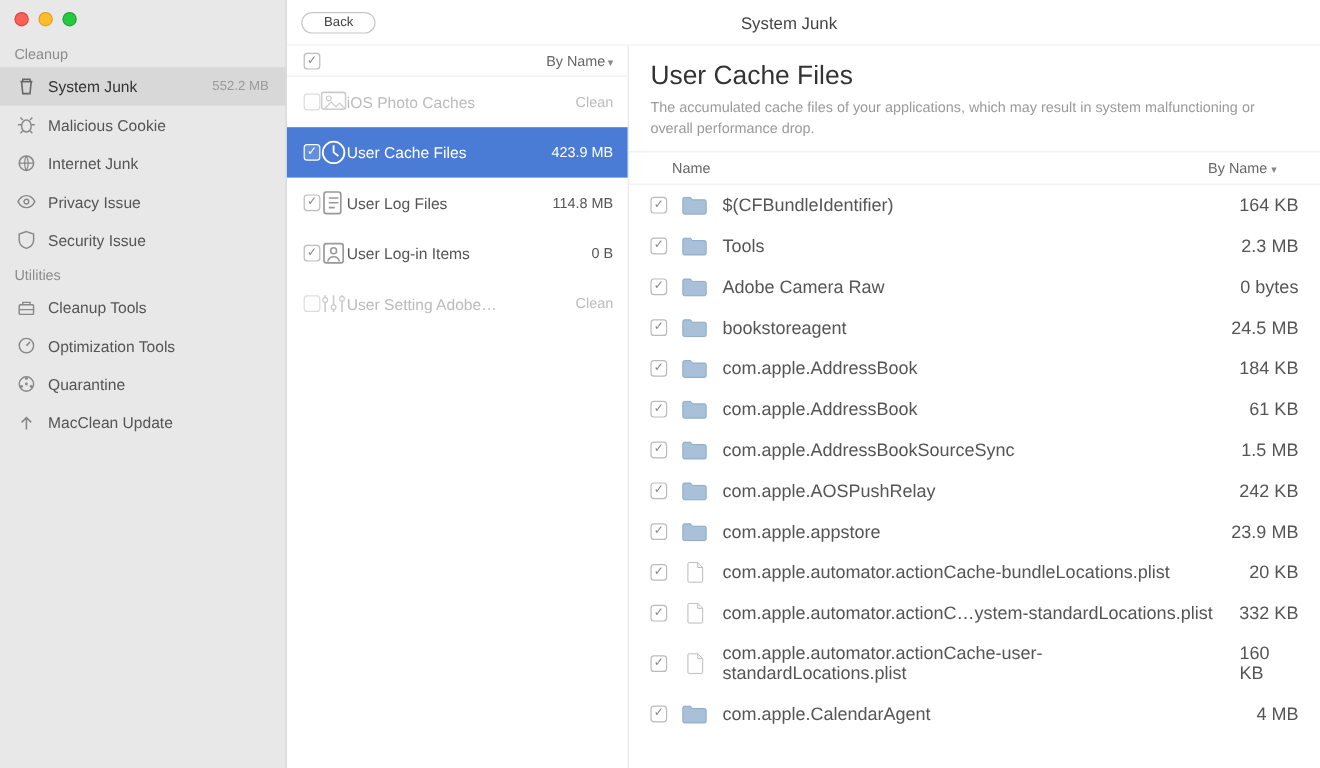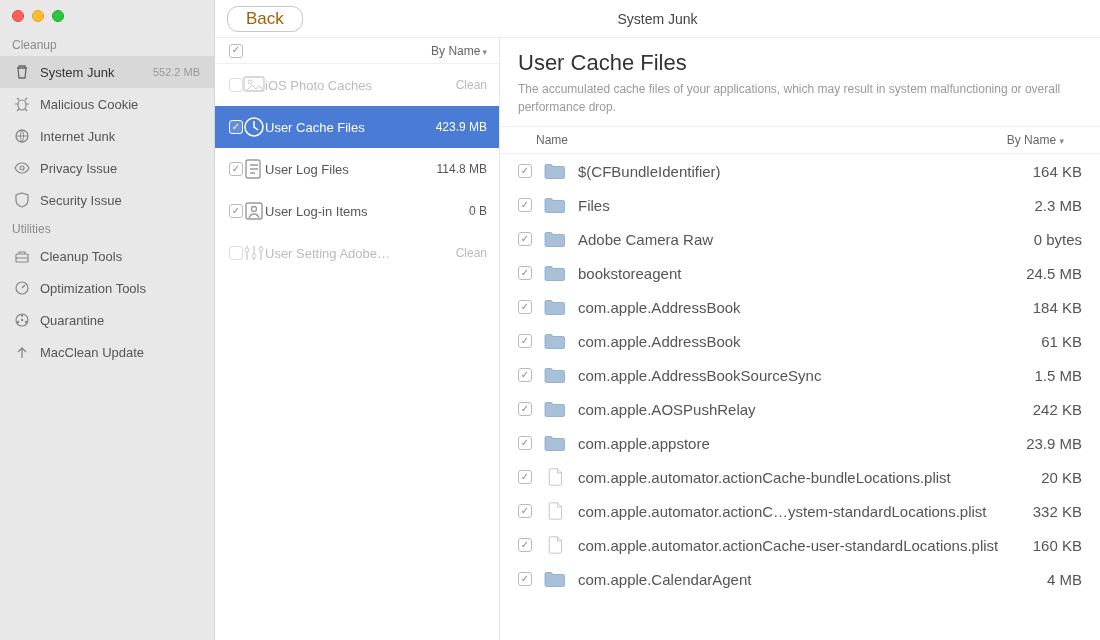--- a/index.html
+++ b/index.html
@@ -1,30 +1,30 @@
 <!DOCTYPE html>
 <html><head>
 <meta charset="utf-8">
 <style>
 * { margin:0; padding:0; box-sizing:border-box; font-family:-apple-system,BlinkMacSystemFont,"Helvetica Neue",Arial,sans-serif; }
 body { width:1100px; height:640px; overflow:hidden; background:#fff; color:#333; font-size:13px; }
 .app { display:flex; width:100%; height:100%; }
-.sidebar { width:215px; background:#e8e8e8; border-right:1px solid #d6d6d6; display:flex; flex-direction:column; }
+.sidebar { width:239px; background:#e8e8e8; border-right:1px solid #d6d6d6; display:flex; flex-direction:column; }
 .traffic { display:flex; gap:8px; padding:10px 12px; }
 .tl { width:12px; height:12px; border-radius:50%; }
 .red{background:#ff5f57;border:1px solid #e0443e;} .yel{background:#ffbd2e;border:1px solid #dea123;} .grn{background:#28c940;border:1px solid #1aab29;}
 .section-label { color:#8b8b8b; font-size:12px; padding:6px 12px 4px; }
 .side-item { display:flex; align-items:center; gap:10px; padding:8px 14px; color:#555; cursor:default; }
 .side-item.selected { background:#d8d8d8; color:#333; }
 .side-item .badge { margin-left:auto; color:#999; font-size:11px; }
 .side-icon { width:16px; height:16px; color:#888; display:flex; align-items:center; justify-content:center; }
 .side-item.selected .side-icon { color:#666; }
 
 .middle { width:285px; border-right:1px solid #e8e8e8; display:flex; flex-direction:column; }
-.back-btn { border:1px solid #c8c8c8; background:#fff; border-radius:11px; padding:2px 18px; font-size:17px; color:#a16207; }
+.back-btn { border:1px solid #c8c8c8; background:#fff; border-radius:11px; padding:2px 18px; font-size:11px; color:#404040; }
 .mid-header { height:26px; display:flex; align-items:center; padding:0 12px 0 14px; border-bottom:1px solid #f0f0f0; }
 .mid-header .sort { margin-left:auto; color:#666; font-size:12px; }
 .sort .caret { font-size:9px; color:#888; margin-left:2px; }
 .cat-row { display:flex; align-items:center; padding:10px 12px 10px 14px; color:#555; }
 .cat-row.selected { background:#4a7cd6; color:#fff; }
 .cat-row.disabled { color:#bbb; }
 .cat-row .val { margin-left:auto; font-size:12px; }
 .cat-row.selected .val { color:#fff; font-weight:500; }
 .chk { width:14px; height:14px; border:1px solid #bbb; border-radius:3px; background:#fff; position:relative; flex-shrink:0; display:flex; align-items:center; justify-content:center; }
 .chk.checked::after { content:"✓"; font-size:10px; color:#888; position:relative; top:-1px;}
@@ -306,21 +306,21 @@
                   <use href="#i-folder"></use>
                 </svg></span>
     <span>$(CFBundleIdentifier)</span>
     <span class="size">164 KB</span>
   </div>
             <div class="file-row">
     <span class="chk checked"></span>
     <span class="folder-icon"><svg viewBox="0 0 22 18">
                   <use href="#i-folder"></use>
                 </svg></span>
-    <span>Files</span>
+    <span>Tools</span>
     <span class="size">2.3 MB</span>
   </div>
             <div class="file-row">
     <span class="chk checked"></span>
     <span class="folder-icon"><svg viewBox="0 0 22 18">
                   <use href="#i-folder"></use>
                 </svg></span>
     <span>Adobe Camera Raw</span>
     <span class="size">0 bytes</span>
   </div>

